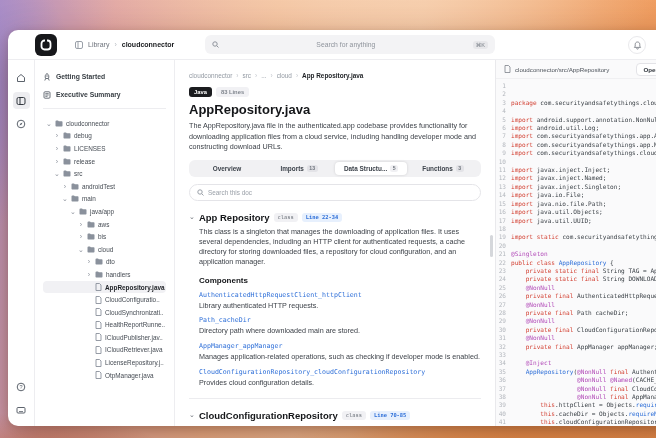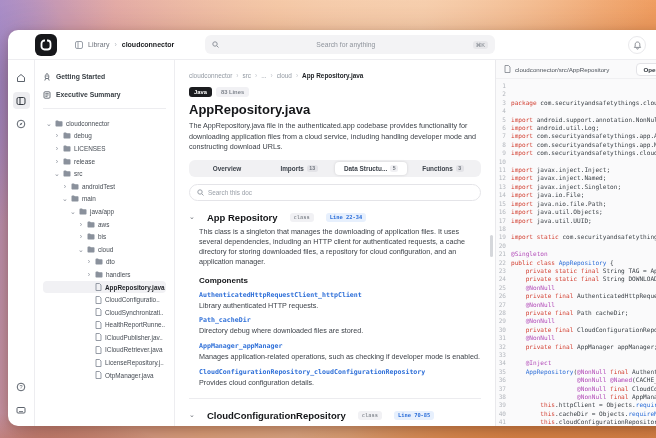--- a/index.html
+++ b/index.html
@@ -53,29 +53,29 @@
   .badge-lines{ background:#f1f1f4; color:#80868e; font-size:5.8px; font-weight:600; padding:2px 5px; border-radius:3px; }
   .ptitle{ font-size:13px; font-weight:bold; color:#141619; margin-top:5px; }
   .pdesc{ font-size:7.2px; line-height:10.6px; color:#3a3f46; margin-top:4px; }
   .tabs{ margin-top:7px; background:#f1f1f3; border-radius:6px; height:17px; display:flex; align-items:center; padding:2px; }
   .tab{ flex:1; display:flex; align-items:center; justify-content:center; gap:3px; font-size:6.4px; font-weight:600; color:#3d434b; height:13px; border-radius:4px; }
   .tab.active{ background:#fff; box-shadow:0 0 3px rgba(0,0,0,.14); }
   .tab .cnt{ background:#e3e3e7; border-radius:2.5px; font-size:5.2px; padding:0.5px 2.5px; color:#6f757d; }
   .tab.active .cnt{ background:#f0f0f3; }
   .docsearch{ margin-top:7px; height:17px; border:1px solid #e4e4e8; border-radius:9px; display:flex; align-items:center; padding:0 7px; gap:4px; font-size:6.4px; color:#9aa0a8; }
   .section{ margin-top:11px; }
-  .sec-head{ display:flex; align-items:center; gap:12px; }
+  .sec-head{ display:flex; align-items:center; gap:4px; }
   .sec-chev{ color:#6b7077; font-size:7px; }
   .sec-title{ font-size:9.5px; font-weight:bold; color:#141619; }
   .badge-class{ background:#f1f1f4; color:#6d737b; font-family:"DejaVu Sans Mono",monospace; font-size:5.4px; padding:1.5px 4px; border-radius:3px; }
   .badge-line{ background:#e7f0fd; color:#2e6fd8; font-family:"DejaVu Sans Mono",monospace; font-size:5.4px; padding:1.5px 4px; border-radius:3px; font-weight:bold; }
   .sec-text{ font-size:7.2px; line-height:10.2px; color:#3a3f46; margin-top:4px; padding-left:10px; }
   .comp-title{ font-size:8px; font-weight:bold; color:#141619; margin-top:8px; padding-left:10px; }
   .comp{ margin-top:6px; padding-left:10px; }
-  .comp-name{ font-family:"DejaVu Sans Mono",monospace; font-size:6.6px; font-weight:bold; color:#2e6fd8; }
+  .comp-name{ font-family:"DejaVu Sans Mono",monospace; font-size:6.6px; font-weight:normal; color:#2e6fd8; }
   .comp-desc{ font-size:7.2px; line-height:9.8px; color:#3a3f46; margin-top:2px; }
   .hr{ height:1px; background:#ececef; margin-top:10px; }
   .scrollthumb{ position:absolute; right:2px; top:175px; width:3px; height:22px; background:#d5d7db; border-radius:2px; }
   
   .codepanel{ flex:1; min-width:0; background:#fafafb; display:flex; flex-direction:column; }
   .cp-head{ flex:0 0 19px; display:flex; align-items:center; padding:0 8px; gap:4px; font-size:6.2px; color:#4c525a; border-bottom:1px solid #f0f0f2; }
   .cp-open{ margin-left:auto; font-size:6.2px; font-weight:bold; color:#33383f; background:#fff; border:1px solid #e3e3e7; border-radius:4px; padding:2px 6px; white-space:nowrap; }
   .code{ flex:1; overflow:hidden; padding-top:3px; font-family:"DejaVu Sans Mono",monospace; font-size:6.1px; line-height:8.4px; }
   .cl{ display:flex; white-space:pre; }
   .ln{ flex:0 0 15px; text-align:right; color:#b3b7bd; padding-right:5px; }
@@ -427,21 +427,21 @@
           </div>
           <p class="sec-text">This class is a singleton that manages the downloading of application files. It uses several dependencies, including an HTTP client for authenticated requests, a cache directory for storing downloaded files, a repository for cloud configuration, and an application manager.</p>
           <div class="comp-title">Components</div>
           <div id="components">
               <div class="comp">
                 <div class="comp-name">AuthenticatedHttpRequestClient_httpClient</div>
                 <div class="comp-desc">Library authenticated HTTP requests.</div>
               </div>
               <div class="comp">
                 <div class="comp-name">Path_cacheDir</div>
-                <div class="comp-desc">Directory debug where downloaded files are stored.</div>
+                <div class="comp-desc">Directory path where downloaded main are stored.</div>
               </div>
               <div class="comp">
                 <div class="comp-name">AppManager_appManager</div>
                 <div class="comp-desc">Manages application-related operations, such as checking if developer mode is enabled.</div>
               </div>
               <div class="comp">
                 <div class="comp-name">CloudConfigurationRepository_cloudConfigurationRepository</div>
                 <div class="comp-desc">Provides cloud configuration details.</div>
               </div>
             </div>

